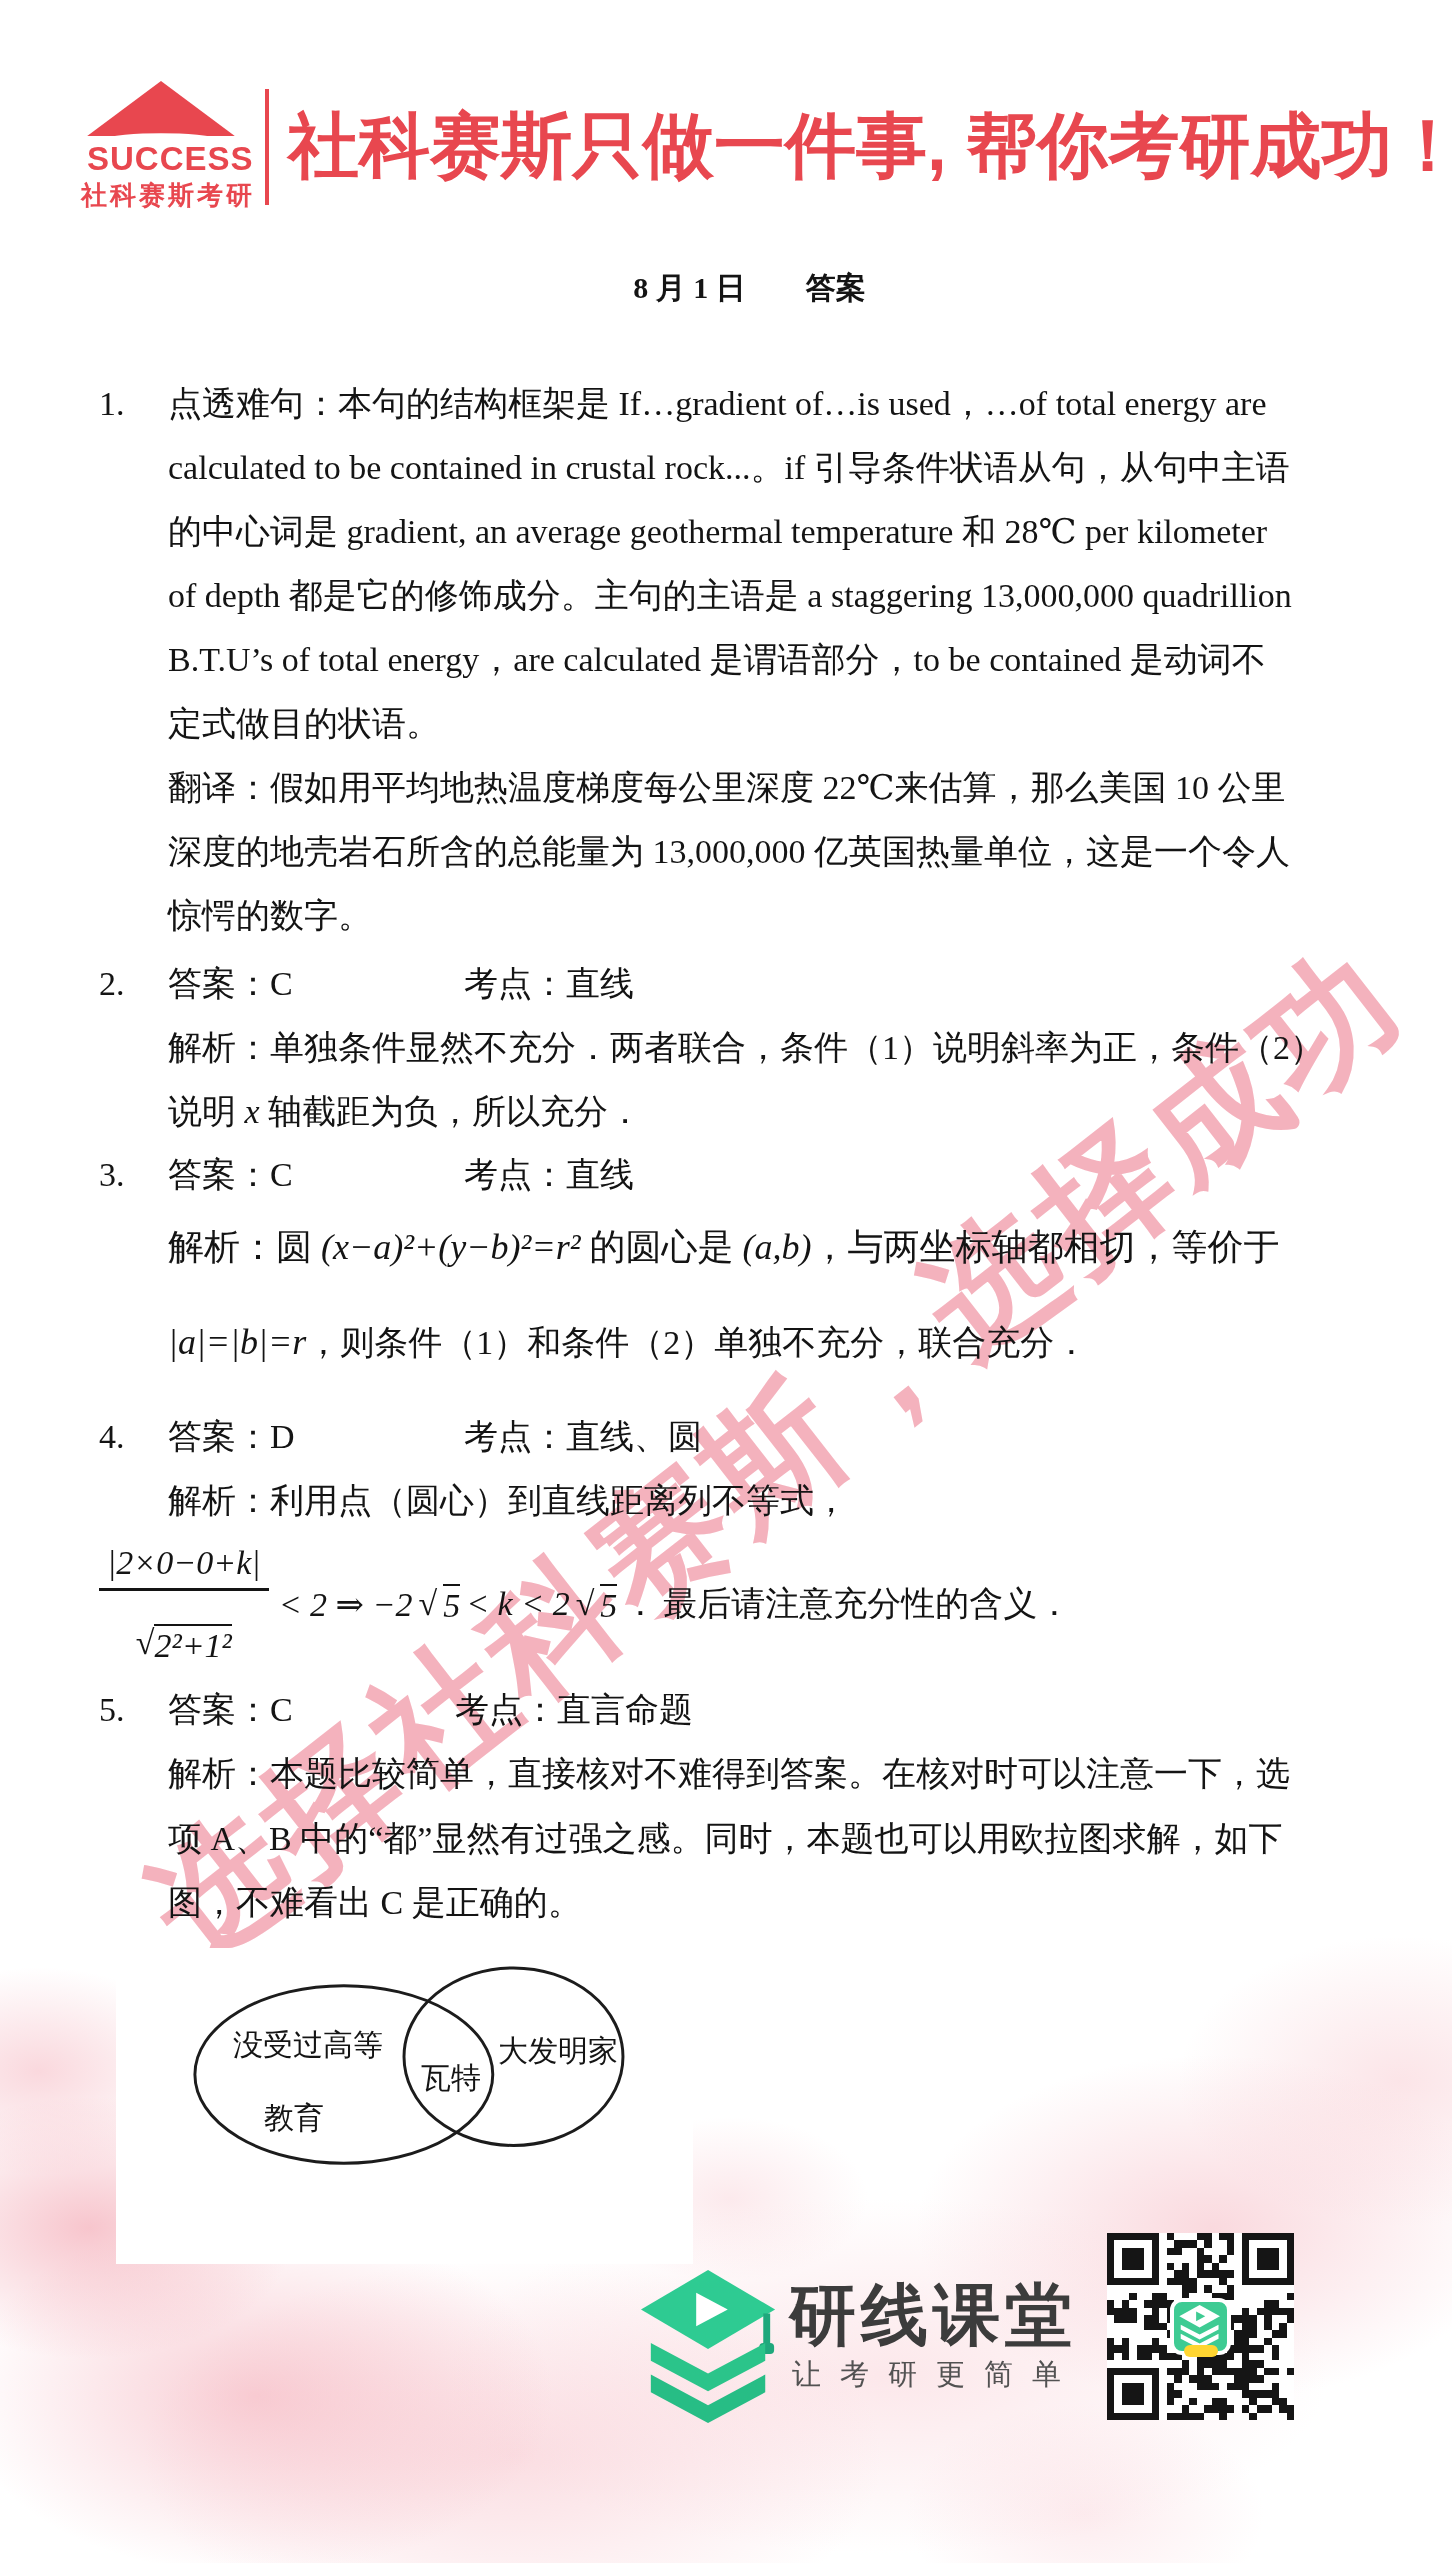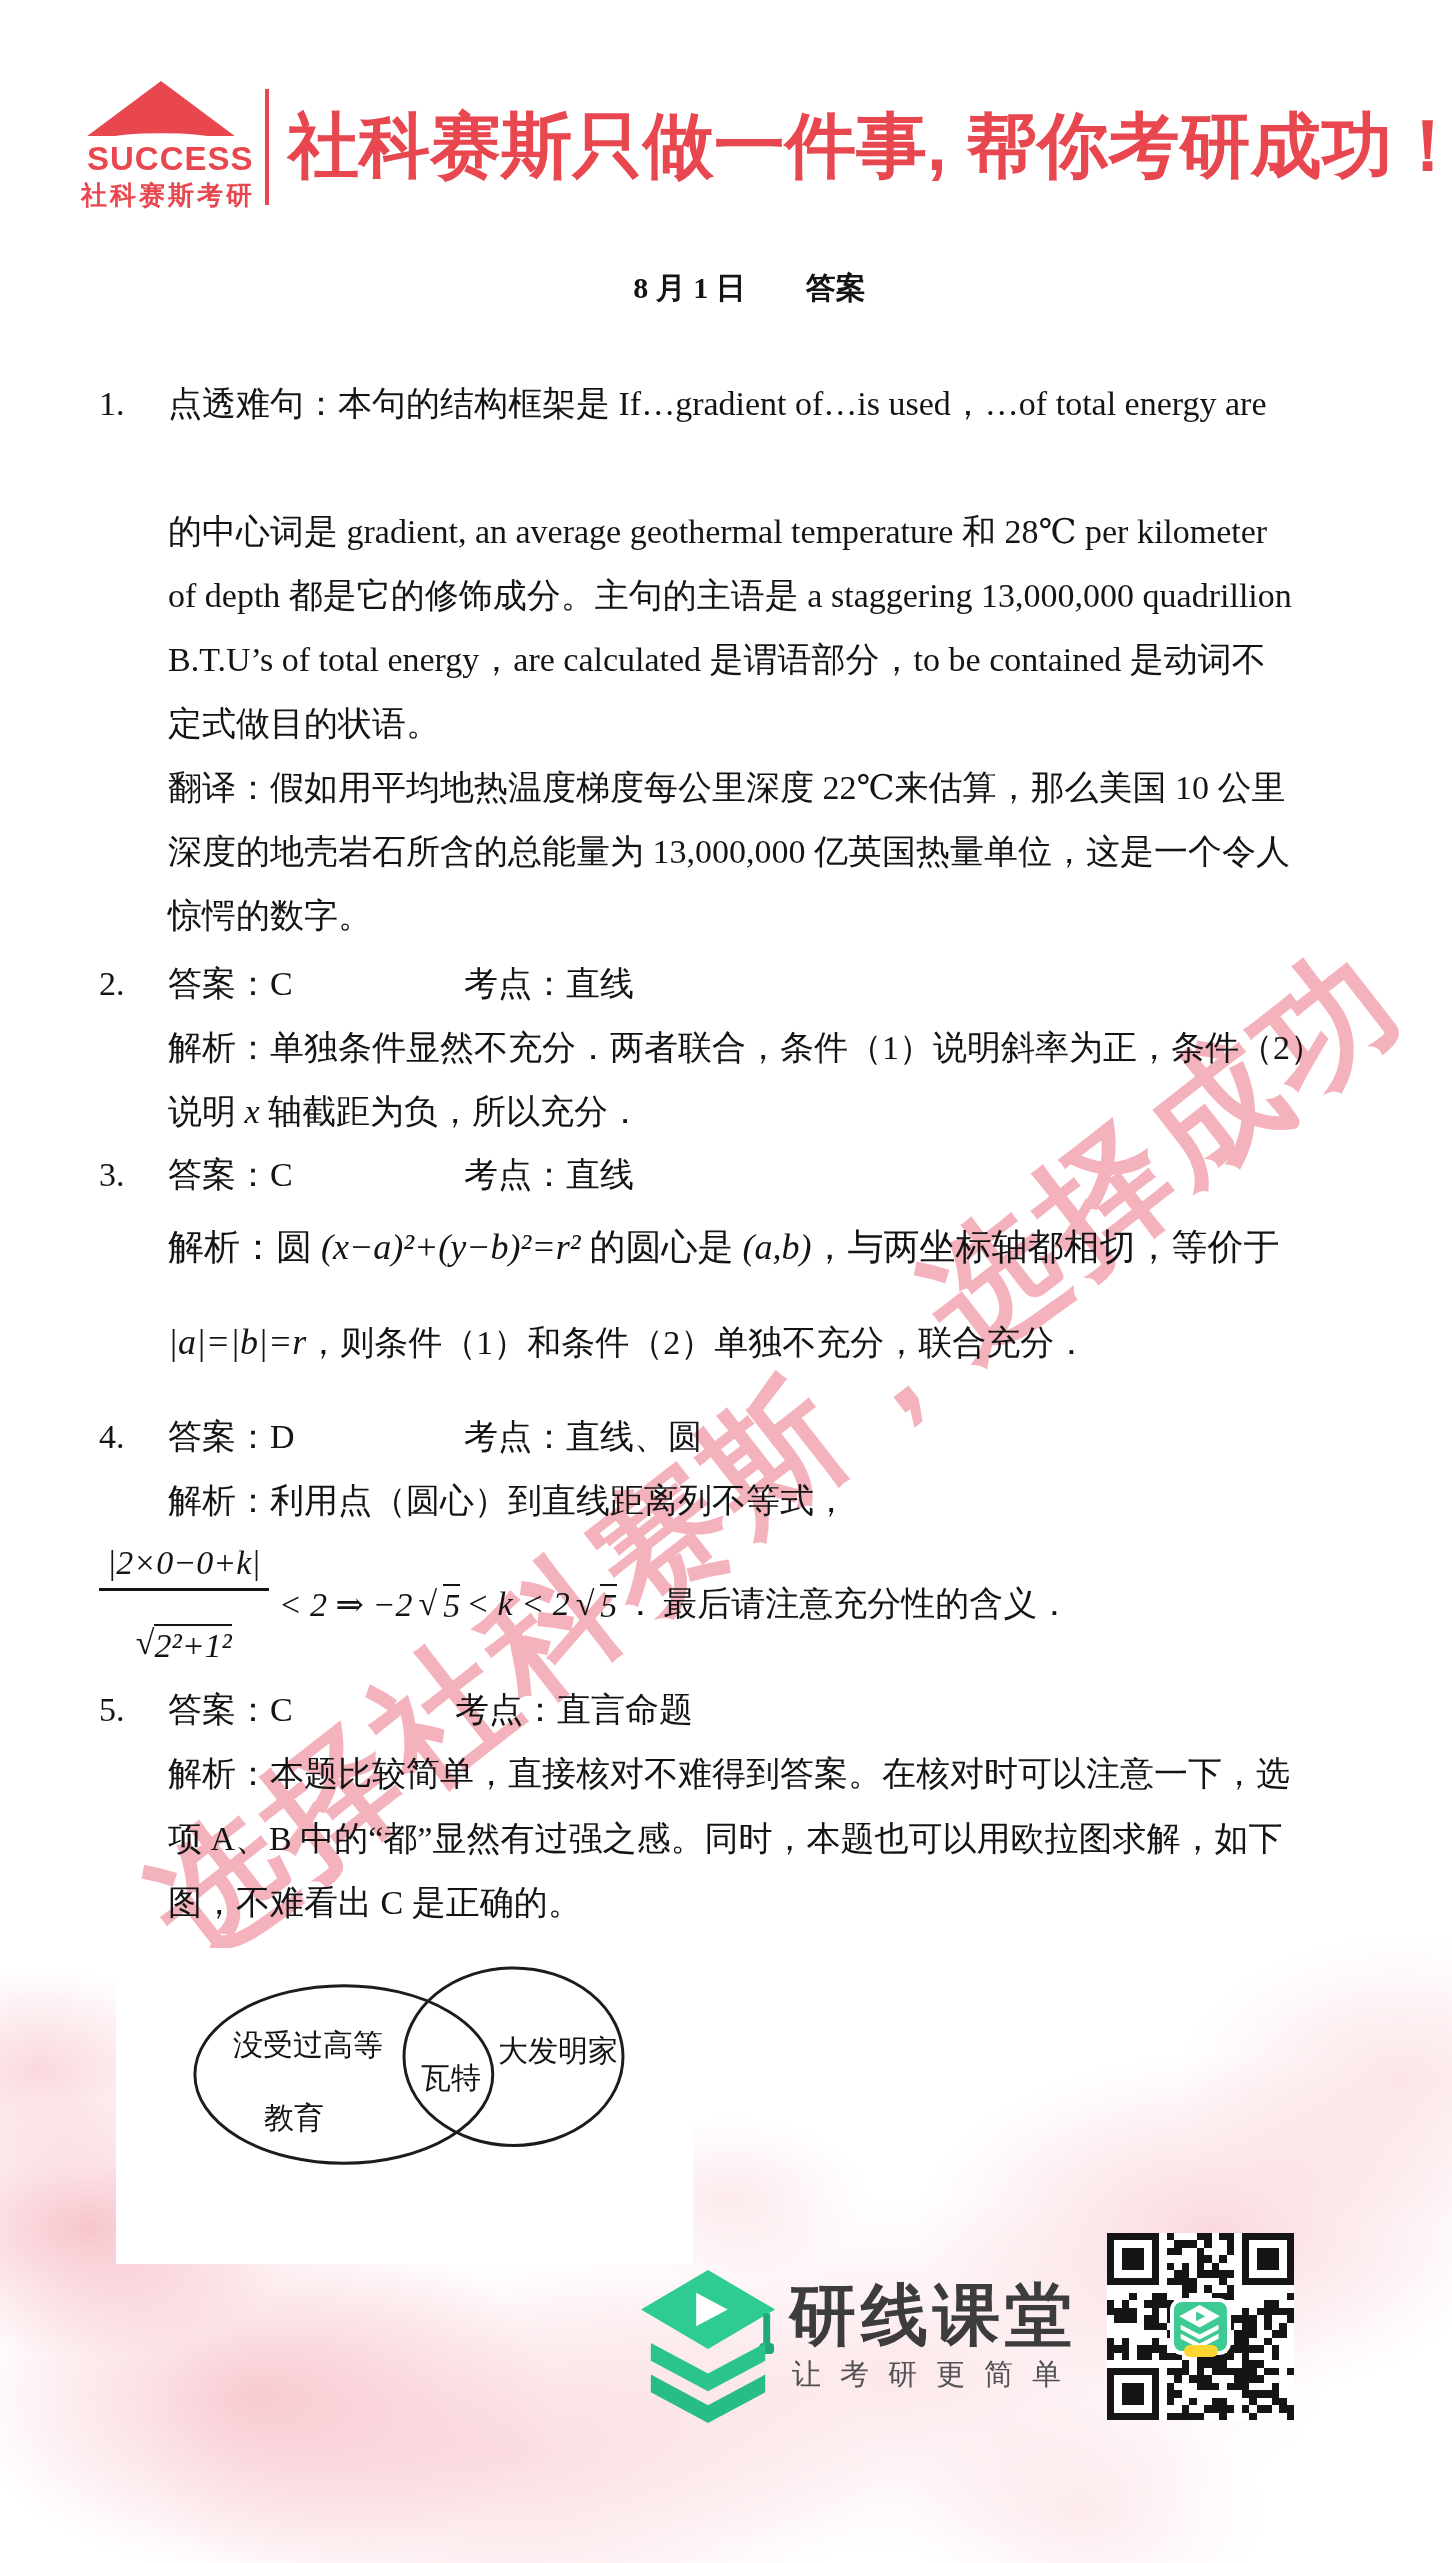--- a/index.html
+++ b/index.html
@@ -73,20 +73,21 @@
   </div>
   <div class="abs brand-word" style="left:87px;top:140px;width:148px;text-align:center;z-index:3;">SUCCESS</div>
   <div class="abs brand-sub" style="left:81px;top:178px;width:162px;text-align:center;z-index:3;">社科赛斯考研</div>
   <div class="abs divider" style="left:265px;top:89px;height:116px;z-index:3;"></div>
   <div class="abs slogan" style="left:288px;top:99px;z-index:3;">社科赛斯只做一件事, 帮你考研成功！</div>
 
   <div class="abs title" style="top:268px;">8 月 1 日　　答案</div>
 
   <div class="abs line num" style="top:383px;">1.</div>
   <div class="abs line txt" style="top:383px;">点透难句：本句的结构框架是 If…gradient of…is used，…of total energy are</div>
+  <div class="abs line txt" style="top:447px;">calculated to be contained in crustal rock...。if 引导条件状语从句，从句中主语</div>
   <div class="abs line txt" style="top:511px;">的中心词是 gradient, an average geothermal temperature 和 28℃  per kilometer</div>
   <div class="abs line txt" style="top:575px;">of depth 都是它的修饰成分。主句的主语是 a staggering 13,000,000 quadrillion</div>
   <div class="abs line txt" style="top:639px;">B.T.U’s of total energy，are calculated 是谓语部分，to be contained 是动词不</div>
   <div class="abs line txt" style="top:703px;">定式做目的状语。</div>
   <div class="abs line txt" style="top:767px;">翻译：假如用平均地热温度梯度每公里深度 22℃来估算，那么美国 10 公里</div>
   <div class="abs line txt" style="top:831px;">深度的地壳岩石所含的总能量为 13,000,000 亿英国热量单位，这是一个令人</div>
   <div class="abs line txt" style="top:895px;">惊愕的数字。</div>
 
   <div class="abs line num" style="top:963px;">2.</div>
   <div class="abs line txt" style="top:963px;">答案：C</div>

